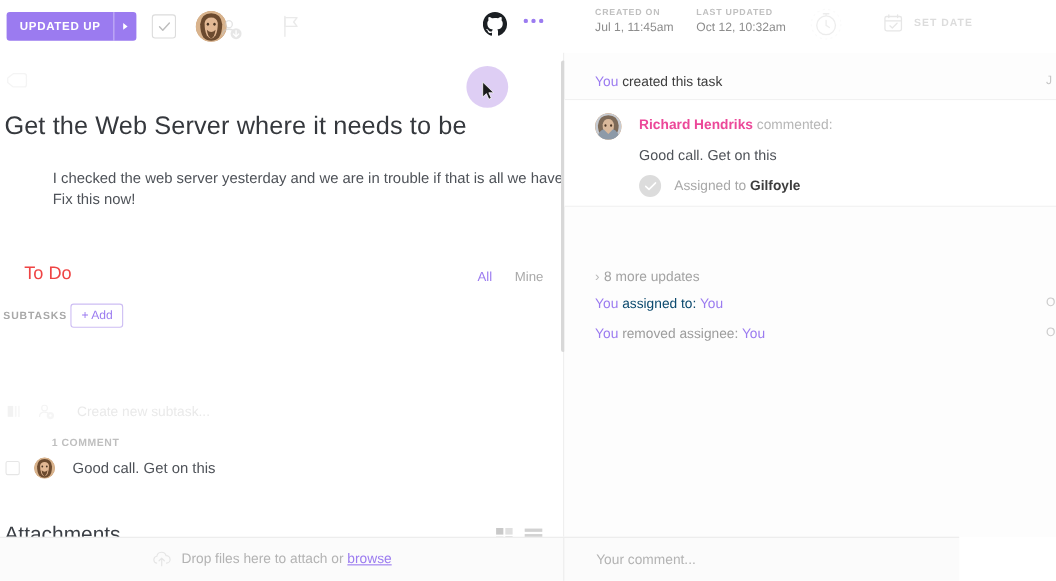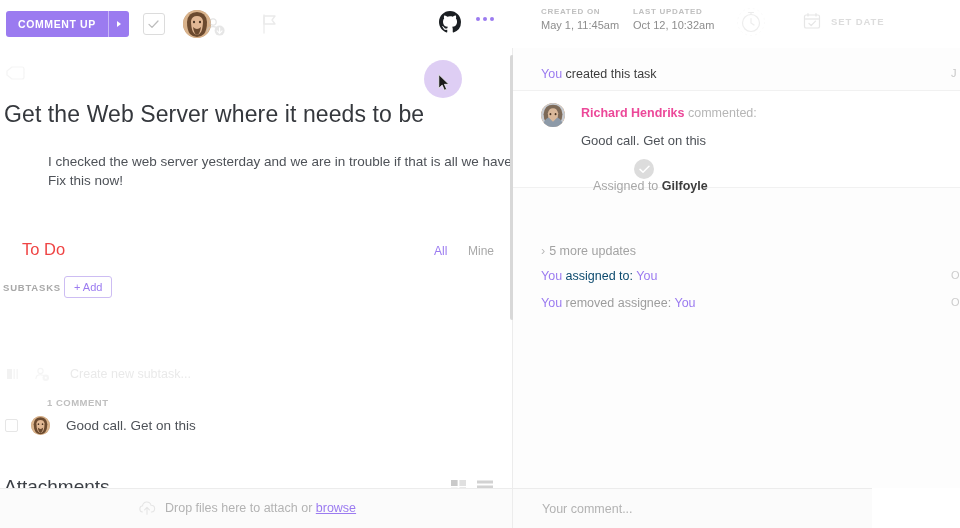--- a/index.html
+++ b/index.html
@@ -374,21 +374,20 @@
     position: absolute;
     left: 68px; top: 42px;
     font-size: 13px;
     color: #4e5258;
   }
   .cc-assign {
     position: absolute;
     left: 68px; top: 68px;
     display: flex;
     align-items: center;
-    flex-direction: column;
   }
   .cc-assign .chk {
     width: 20px; height: 20px;
     border-radius: 50%;
     background: #dcdcdc;
     display: flex;
     align-items: center;
     justify-content: center;
     color: #ffffff;
     font-size: 11px;
@@ -477,21 +476,21 @@
   }
 </style>
 </head>
 <body>
 
 <div class="app">
 
   <div class="topbar">
 
     <div class="status-pill">
-      <div class="label">COMMENT UP</div>
+      <div class="label">UPDATED UP</div>
       <div class="divider"></div>
       <div class="caret">
           <i></i>
         </div>
     </div>
 
     <div class="check-box-btn">
       <svg width="11" height="9" viewBox="0 0 11 9">
         <path d="M1 4.4 L4 7.4 L10 1" fill="none" stroke="#bdbdbd" stroke-width="1.3" stroke-linecap="round" stroke-linejoin="round"></path>
       </svg>
@@ -531,21 +530,21 @@
     </div>
 
     <div class="dots-btn">
       <span></span>
       <span></span>
       <span></span>
     </div>
 
     <div class="meta-block meta-created">
       <div class="meta-label">CREATED ON</div>
-      <div class="meta-value">May 1, 11:45am</div>
+      <div class="meta-value">Jul 1, 11:45am</div>
     </div>
 
     <div class="meta-block meta-updated">
       <div class="meta-label">LAST UPDATED</div>
       <div class="meta-value">Oct 12, 10:32am</div>
     </div>
 
     <div class="track-time">
       <svg width="30" height="30" viewBox="0 0 30 30">
         <circle cx="15" cy="16" r="8.5" fill="none" stroke="#b8b8b8" stroke-width="1.2"></circle>
@@ -678,21 +677,21 @@
           </svg>
         </div>
         <div class="txt">
           <span>Assigned to</span>
           <b>Gilfoyle</b>
         </div>
       </div>
     </div>
 
     <div class="more-updates">
-      <span class="chev">›</span><span>5 more updates</span>
+      <span class="chev">›</span><span>8 more updates</span>
     </div>
 
     <div class="act-line act-assigned">
       <span class="act-user">You</span>
       <span style="color:#0c4a6e">assigned to:</span>
       <span class="act-user">You</span>
       <span class="rts">O</span>
     </div>
 
     <div class="act-line act-removed">

